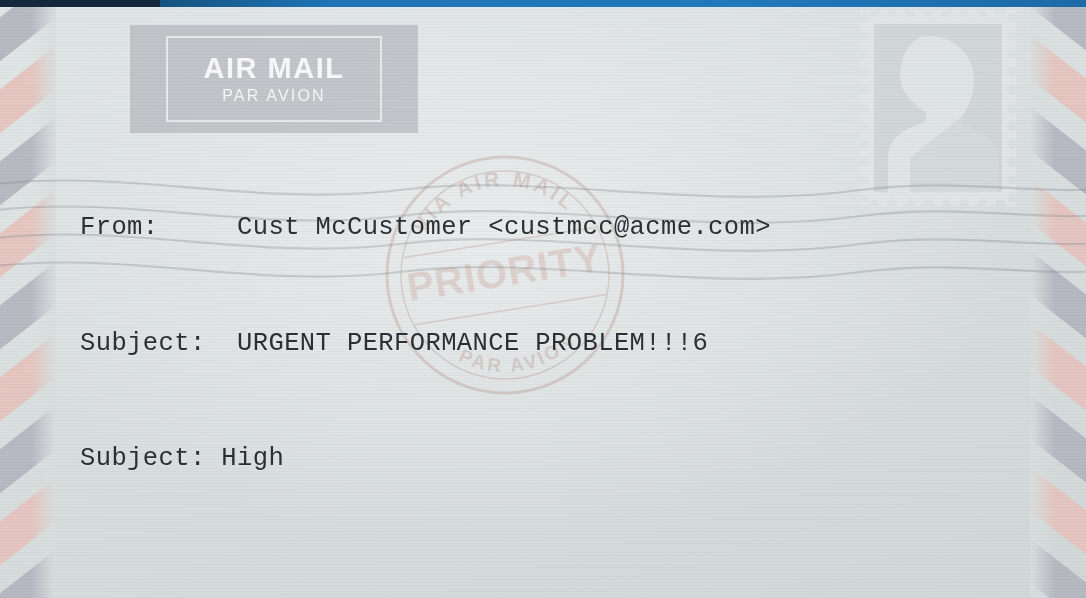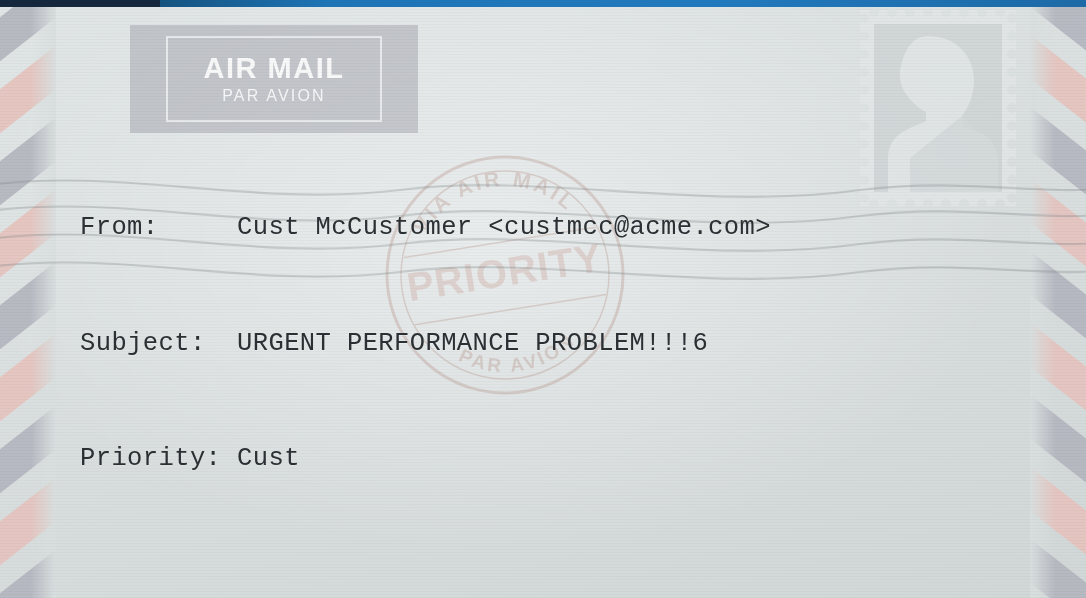--- a/index.html
+++ b/index.html
@@ -336,21 +336,21 @@
       <text font-family="Liberation Sans, sans-serif" font-size="19" font-weight="bold" letter-spacing="3" fill="#b08a80">
         <textPath href="#arc-bottom" startOffset="50%" text-anchor="middle">PAR AVION</textPath>
       </text>
       <text x="125" y="136" text-anchor="middle" font-family="Liberation Sans, sans-serif" font-size="40" font-weight="bold" letter-spacing="1" fill="#c79a90">PRIORITY</text>
     </svg>
   </div>
 
   <div id="letter-text">
     <span class="hdr-row">From:     Cust McCustomer &lt;custmcc@acme.com&gt;</span>
     <span class="hdr-row">Subject:  URGENT PERFORMANCE PROBLEM!!!6</span>
-    <span class="hdr-row">Priority: Cust</span>
+    <span class="hdr-row">Subject: High</span>
     <span class="blank-row"></span>
     
     
     
     
     
   </div>
 
   <div class="paper-tint"></div>
   <div class="grain"></div>

